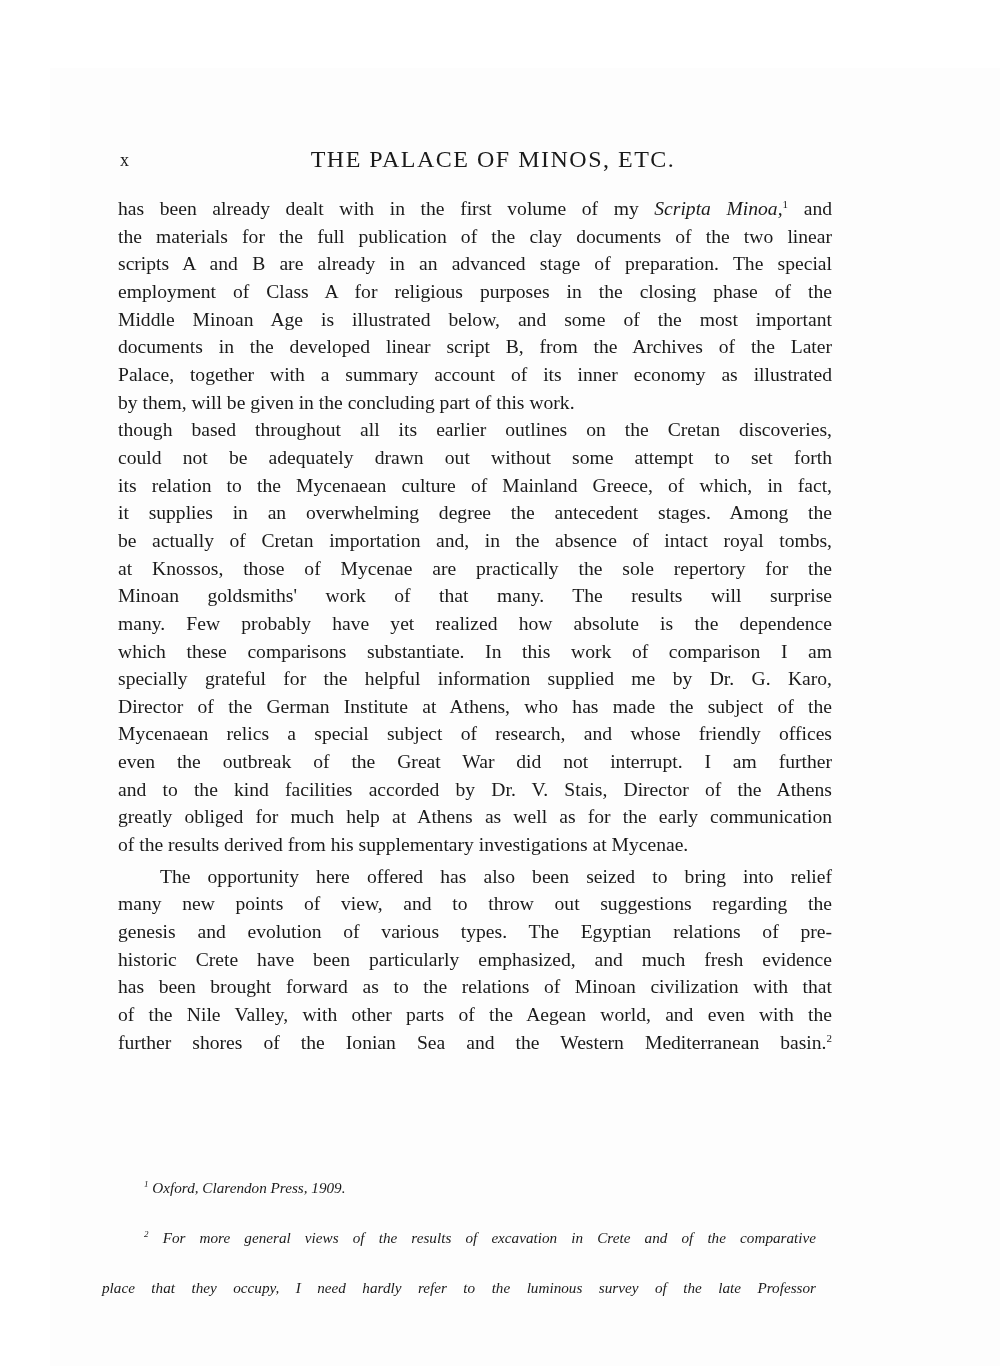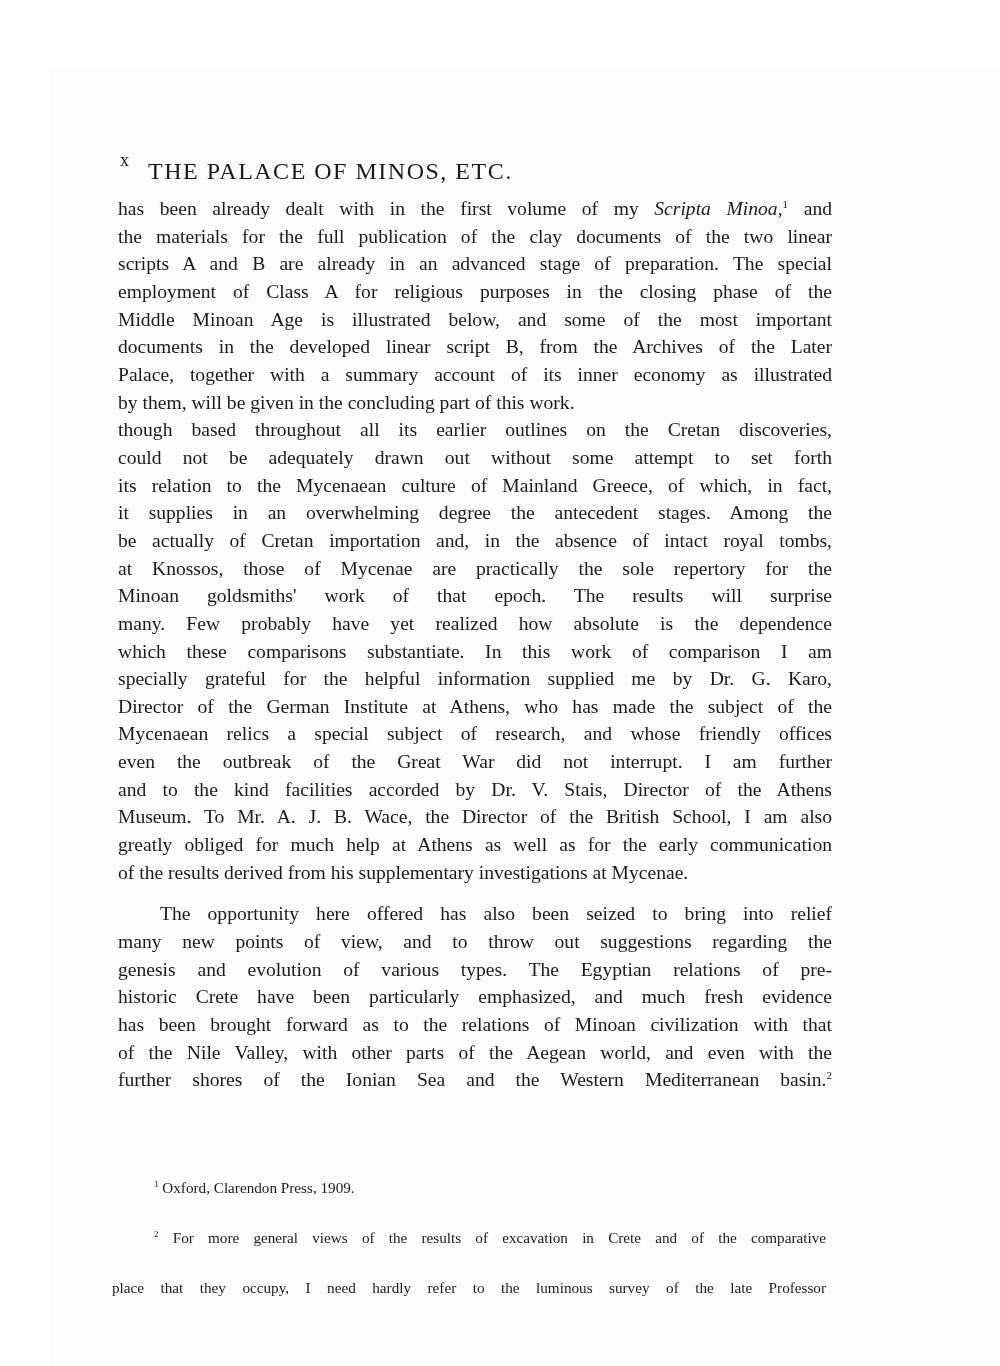--- a/index.html
+++ b/index.html
@@ -20,44 +20,45 @@
     .running-head {
       position: absolute;
       top: 146px; left: 118px; width: 720px;
       height: 30px;
     }
     .page-number {
       position: absolute; left: 2px; top: 4px;
       font-size: 18px;
     }
     .running-title {
-      position: absolute; left: 0; right: 0; top: 12px;
-      text-align: left;
+      position: absolute; left: 0; right: 0; top: 0;
+      text-align: center;
       font-size: 24px;
       letter-spacing: 1.5px;
       padding-left: 30px;
     }
     .body-text {
       position: absolute;
       top: 195px; left: 118px; width: 714px;
       font-size: 19.6px;
       line-height: 27.65px;
       text-align: justify;
     }
     .body-text p { margin: 0; }
-    .body-text p.gap { margin-top: 14px; }
+    .body-text p.gap { margin-top: 4px; }
     .line { display: block; text-align: justify; text-align-last: justify; white-space: nowrap; }
     .line.last { text-align-last: left; font-family: Liberation Serif, serif; }
     .line.indent { padding-left: 42px; }
     sup { font-size: 11px; vertical-align: 7px; line-height: 0; }
     .footnotes {
       position: absolute;
-      top: 1177px; left: 112px; width: 714px;
+      top: 1177px; left: 102px; width: 714px;
       font-size: 15.2px;
       line-height: 22px;
+      font-style: italic;
     }
     .footnotes .fn { display: block; }
     .footnotes .fn-indent { padding-left: 42px; }
     .footnotes .justify { text-align: justify; text-align-last: justify; white-space: nowrap; margin-top: 28px; }
     .footnotes sup { font-size: 9px; vertical-align: 6px; }
   </style>
 </head>
 <body>
 
 <div class="page-area"></div>
@@ -80,29 +81,28 @@
     <span class="line last">by them, will be given in the concluding part of this work.</span>
   </p>
 
   <p>
     <span class="line">though based throughout all its earlier outlines on the Cretan discoveries,</span>
     <span class="line">could not be adequately drawn out without some attempt to set forth</span>
     <span class="line">its relation to the Mycenaean culture of Mainland Greece, of which, in fact,</span>
     <span class="line">it supplies in an overwhelming degree the antecedent stages.  Among the</span>
     <span class="line">be actually of Cretan importation and, in the absence of intact royal tombs,</span>
     <span class="line">at Knossos, those of Mycenae are practically the sole repertory for the</span>
-    <span class="line">Minoan goldsmiths' work of that epoch.  The results will surprise</span>
+    <span class="line">Minoan goldsmiths' work of that many.  The results will surprise</span>
     <span class="line">many.  Few probably have yet realized how absolute is the dependence</span>
     <span class="line">which these comparisons substantiate.  In this work of comparison I am</span>
     <span class="line">specially grateful for the helpful information supplied me by Dr. G. Karo,</span>
     <span class="line">Director of the German Institute at Athens, who has made the subject of the</span>
     <span class="line">Mycenaean relics a special subject of research, and whose friendly offices</span>
     <span class="line">even the outbreak of the Great War did not interrupt.  I am further</span>
     <span class="line">and to the kind facilities accorded by Dr. V. Stais, Director of the Athens</span>
-    <span class="line">Museum.  To Mr. A. J. B. Wace, the Director of the British School, I am also</span>
     <span class="line">greatly obliged for much help at Athens as well as for the early communication</span>
     <span class="line last">of the results derived from his supplementary investigations at Mycenae.</span>
   </p>
 
   <p class="gap">
     <span class="line indent">The opportunity here offered has also been seized to bring into relief</span>
     <span class="line">many new points of view, and to throw out suggestions regarding the</span>
     <span class="line">genesis and evolution of various types.  The Egyptian relations of pre-</span>
     <span class="line">historic Crete have been particularly emphasized, and much fresh evidence</span>
     <span class="line">has been brought forward as to the relations of Minoan civilization with that</span>

